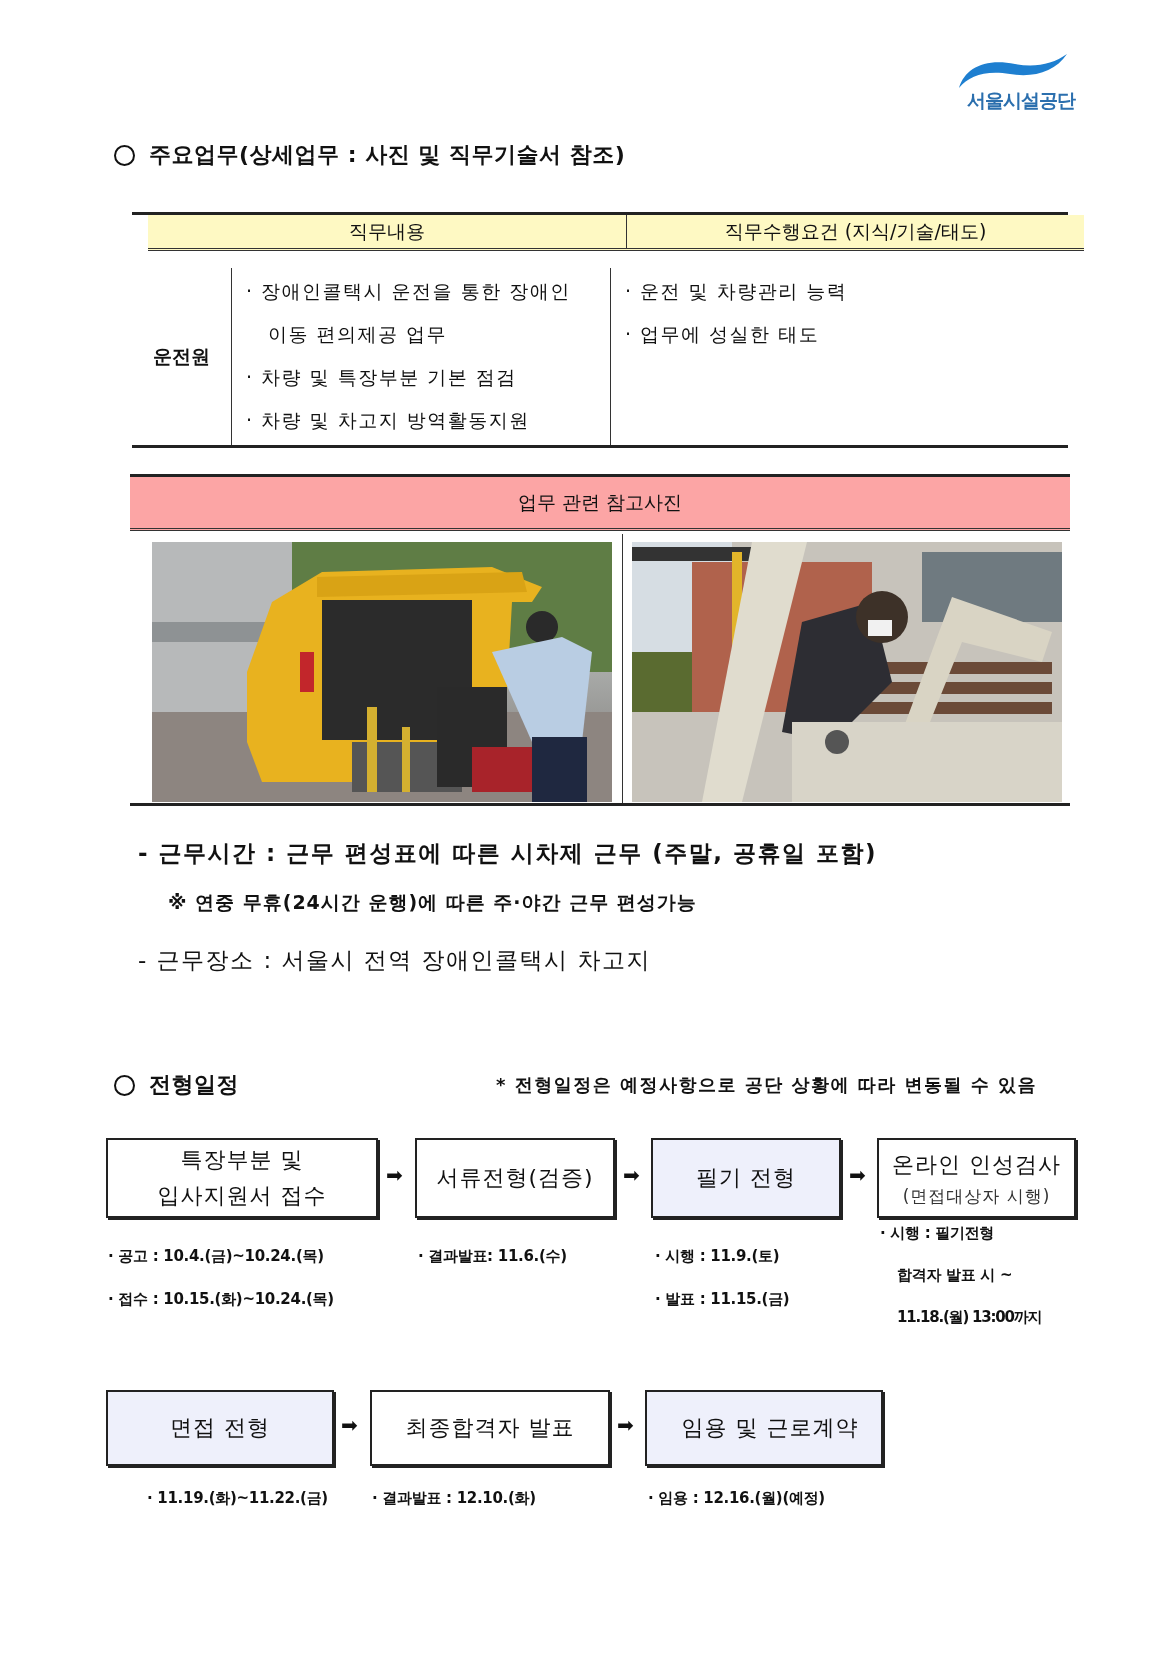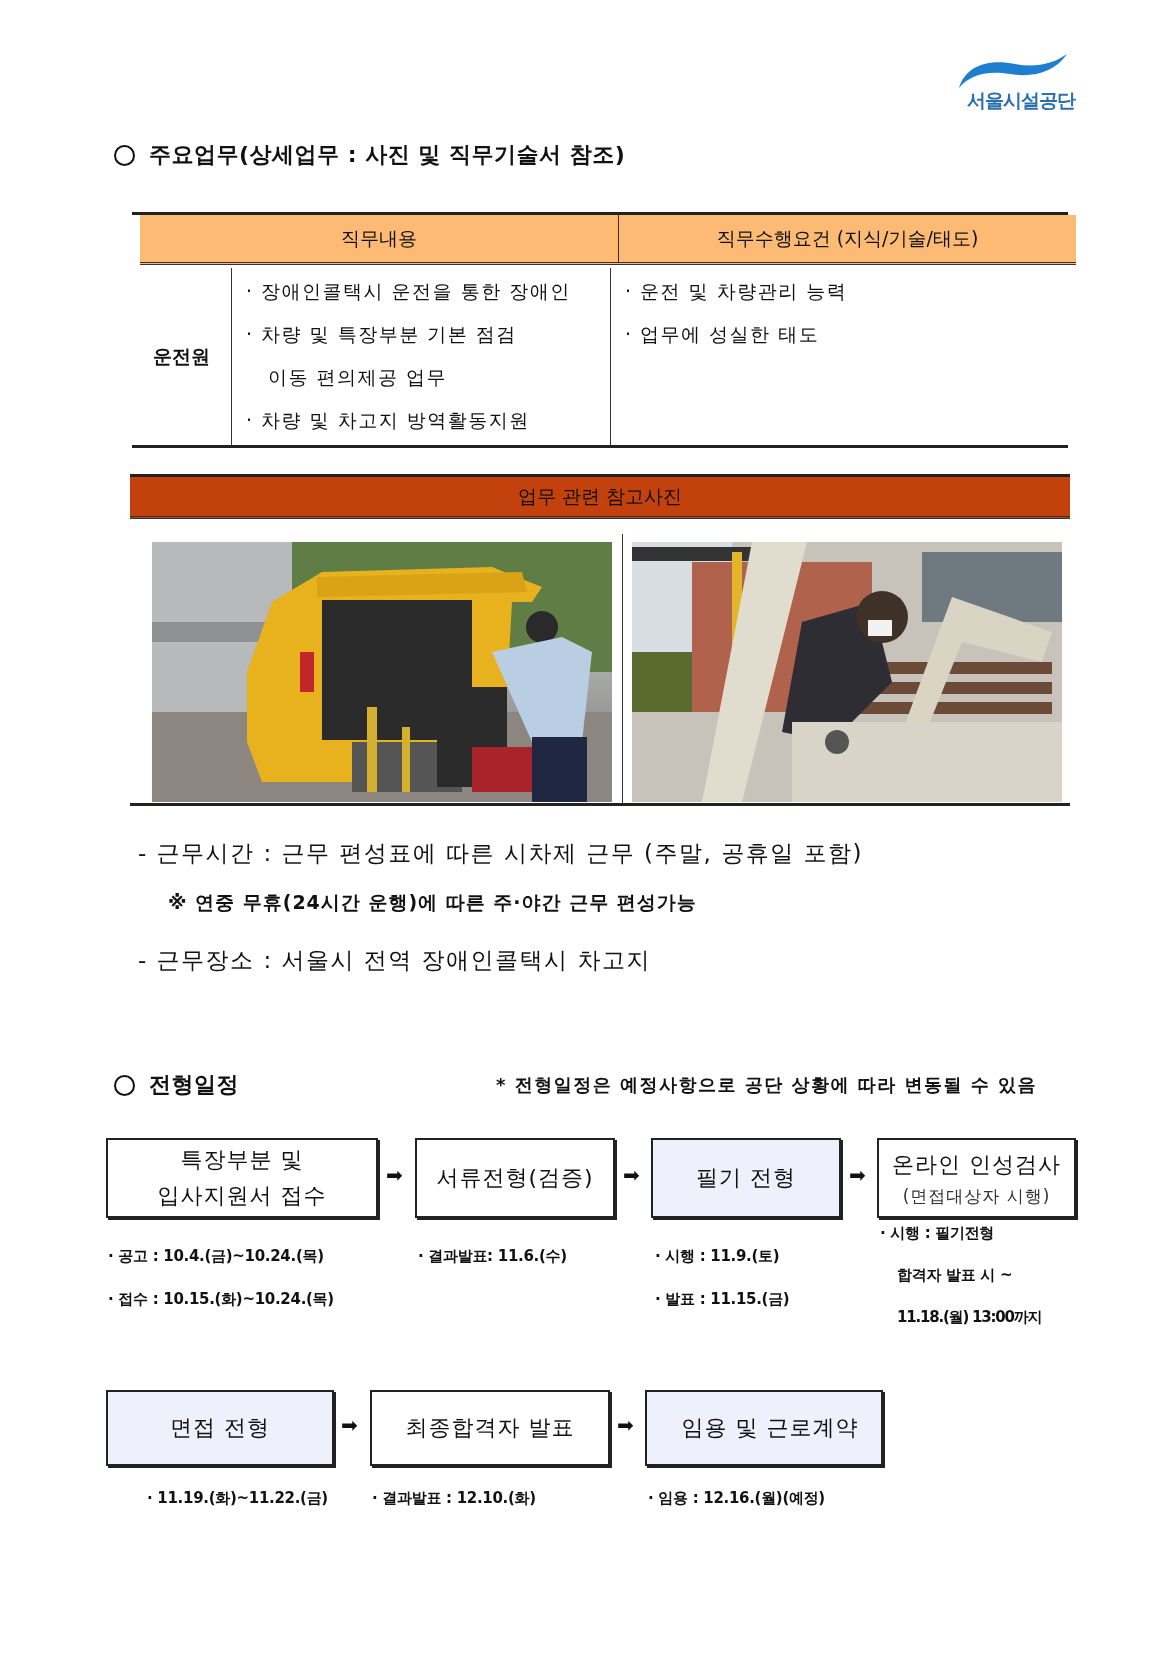--- a/index.html
+++ b/index.html
@@ -10,33 +10,33 @@
   
   .logo { left: 955px; top: 50px; width: 120px; height: 70px; }
   .logo svg { position: absolute; left: 0; top: 0; }
   .logo-text { position: absolute; left: 12px; top: 38px; font-size: 19px; font-weight: bold; color: #2b6fae; letter-spacing: -1px; white-space: nowrap; }
 
   .section-title { font-size: 22px; font-weight: bold; letter-spacing: 0.5px; white-space: nowrap; display: flex; align-items: center; }
   .circle { display: inline-block; width: 21px; height: 21px; border: 2px solid #111; border-radius: 50%; margin-right: 14px; }
 
   
   .tbl1 { left: 132px; top: 212px; width: 936px; height: 236px; border-top: 3px solid #222; border-bottom: 3px solid #222; }
-  .tbl1 .hdr { position: absolute; left: 8px; top: 0; width: 100%; height: 50px; background: #fdba74; border-bottom: 3px double #333; }
+  .tbl1 .hdr { position: absolute; left: 16px; top: 0; width: 100%; height: 36px; background: #fef9c3; border-bottom: 3px double #333; }
   .tbl1 .hdr .c1 { position: absolute; left: 0; top: 0; width: 479px; height: 100%; display: flex; align-items: center; justify-content: center; font-size: 19px; border-right: 1px solid #333; }
   .tbl1 .hdr .c2 { position: absolute; left: 479px; top: 0; right: 0; height: 100%; display: flex; align-items: center; justify-content: center; font-size: 19px; }
   .tbl1 .body { position: absolute; left: 0; top: 53px; width: 100%; bottom: 0; }
   .tbl1 .role { position: absolute; left: 0; top: 0; width: 100px; height: 100%; border-right: 1px solid #333; display: flex; align-items: center; justify-content: center; font-size: 19px; font-weight: bold; }
   .tbl1 .duties { position: absolute; left: 100px; top: 0; width: 379px; height: 100%; border-right: 1px solid #333; padding: 8px 0 0 14px; }
   .tbl1 .reqs { position: absolute; left: 479px; top: 0; right: 0; height: 100%; padding: 8px 0 0 14px; }
   .line { font-size: 19px; height: 43px; line-height: 30px; white-space: nowrap; letter-spacing: 1.5px; }
   .line.indent { padding-left: 22px; }
 
   
   .tbl2 { left: 130px; top: 474px; width: 940px; height: 332px; border-top: 3px solid #222; border-bottom: 3px solid #222; }
-  .tbl2 .hdr { position: absolute; left: 0; top: 0; width: 100%; height: 42px; background: #c2410c; border-bottom: 3px double #333; display: flex; align-items: center; justify-content: center; font-size: 19px; }
+  .tbl2 .hdr { position: absolute; left: 0; top: 0; width: 100%; height: 54px; background: #fca5a5; border-bottom: 3px double #333; display: flex; align-items: center; justify-content: center; font-size: 19px; }
   .tbl2 .divider { position: absolute; left: 492px; top: 57px; bottom: 0; width: 1px; background: #333; }
   .photo { position: absolute; overflow: hidden; }
   .photo1 { left: 22px; top: 65px; width: 460px; height: 260px; background: linear-gradient(180deg, #8d9091 0%, #a8aaa8 50%, #7a7673 100%); }
   .photo2 { left: 502px; top: 65px; width: 430px; height: 260px; background: linear-gradient(180deg, #c9c5bd 0%, #b9b0a3 60%, #9a8f80 100%); }
 
   .info-line { font-size: 23px; white-space: nowrap; letter-spacing: 1.5px; }
   .note-line { font-size: 19px; font-weight: bold; white-space: nowrap; letter-spacing: 1px; }
 
   .notice { font-size: 18px; font-weight: bold; white-space: nowrap; letter-spacing: 1.5px; }
 
@@ -63,22 +63,22 @@
 
 <div class="abs tbl1">
   <div class="hdr">
     <div class="c1">직무내용</div>
     <div class="c2">직무수행요건 (지식/기술/태도)</div>
   </div>
   <div class="body">
     <div class="role">운전원</div>
     <div class="duties">
       <div class="line">· 장애인콜택시 운전을 통한 장애인</div>
+      <div class="line indent">이동 편의제공 업무</div>
       <div class="line">· 차량 및 특장부분 기본 점검</div>
-      <div class="line indent">이동 편의제공 업무</div>
       <div class="line">· 차량 및 차고지 방역활동지원</div>
     </div>
     <div class="reqs">
       <div class="line">· 운전 및 차량관리 능력</div>
       <div class="line">· 업무에 성실한 태도</div>
     </div>
   </div>
 </div>
 
 <div class="abs tbl2">
@@ -120,21 +120,21 @@
       <path d="M320 55 L420 90 L410 120 L330 100 L290 200 L270 190 Z" fill="#d9d4c4"></path>
       <path d="M170 80 L240 60 L260 140 L200 200 L150 190 Z" fill="#2d2d33"></path>
       <circle cx="250" cy="75" r="26" fill="#3d3128"></circle>
       <rect x="236" y="78" width="24" height="16" fill="#f1f1f1"></rect>
       <rect x="160" y="180" width="270" height="80" fill="#d8d4c8"></rect>
       <circle cx="205" cy="200" r="12" fill="#555"></circle>
     </svg>
   </div>
 </div>
 
-<div class="abs info-line" style="left:138px; top:838px;">- 근무시간 : 근무 편성표에 따른 시차제 근무 (주말, 공휴일 포함)</div>
+<div class="abs info-line" style="left:138px; top:838px;font-weight:bold;">- 근무시간 : 근무 편성표에 따른 시차제 근무 (주말, 공휴일 포함)</div>
 <div class="abs note-line" style="left:168px; top:890px;">※ 연중 무휴(24시간 운행)에 따른 주·야간 근무 편성가능</div>
 <div class="abs info-line" style="left:138px; top:945px;">- 근무장소 : 서울시 전역 장애인콜택시 차고지</div>
 
 <div class="abs section-title" style="left:114px; top:1070px;">
   <span class="circle"></span>
   <span>전형일정</span>
 </div>
 <div class="abs notice" style="left:496px; top:1073px;text-align:right;">* 전형일정은 예정사항으로 공단 상황에 따라 변동될 수 있음</div>
 
 <div class="box" style="left:106px; top:1138px; width:272px; height:80px;">

